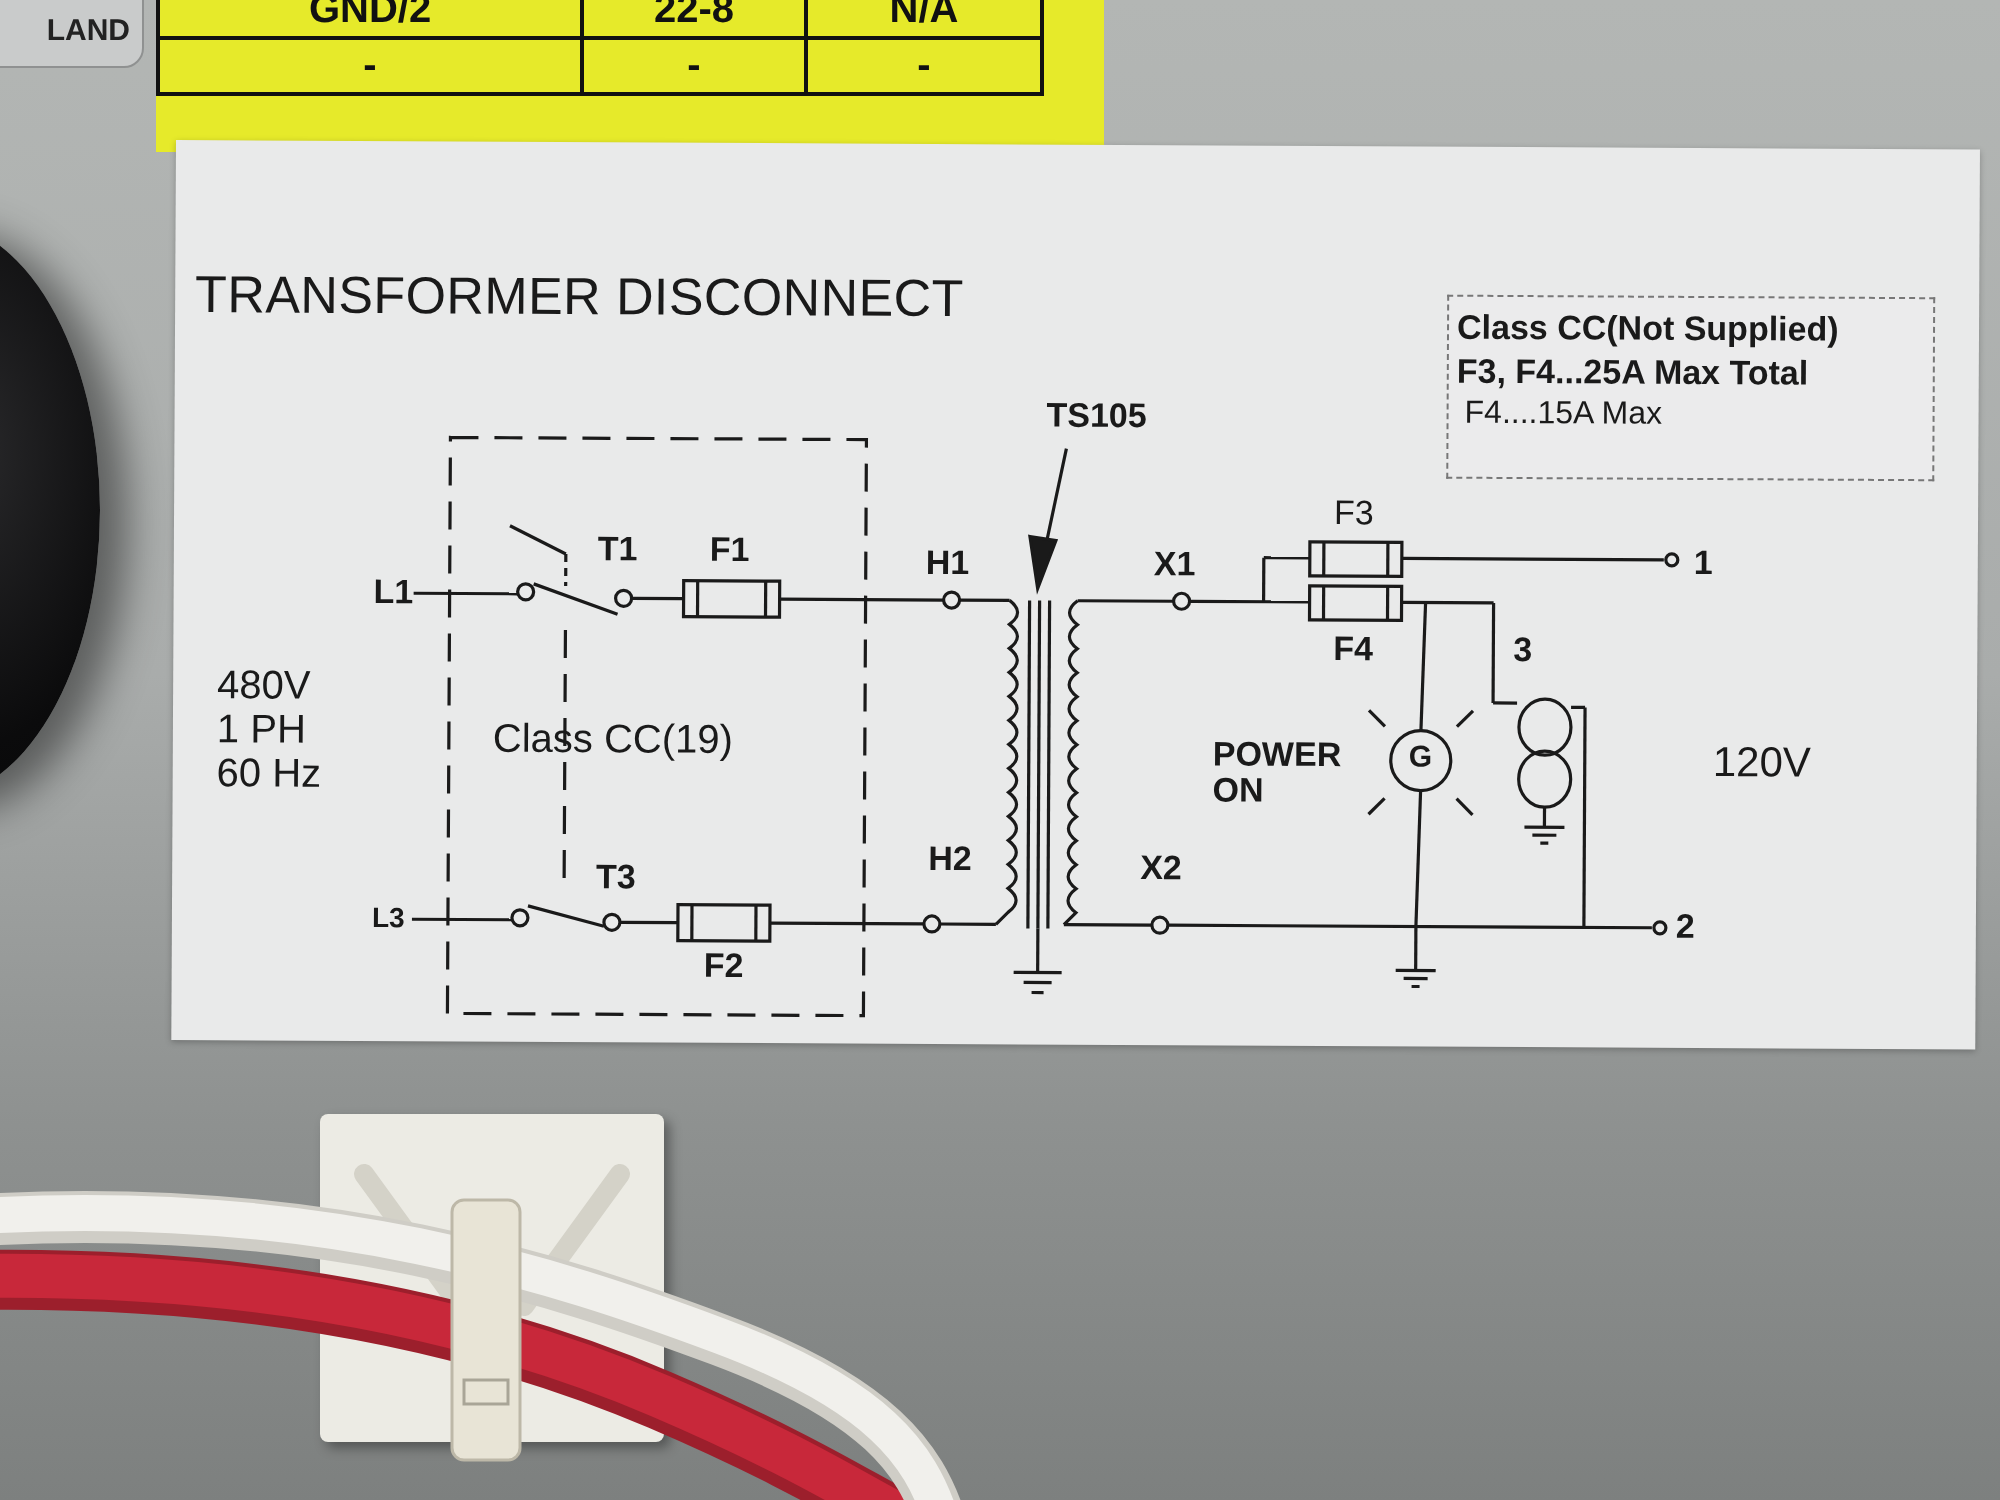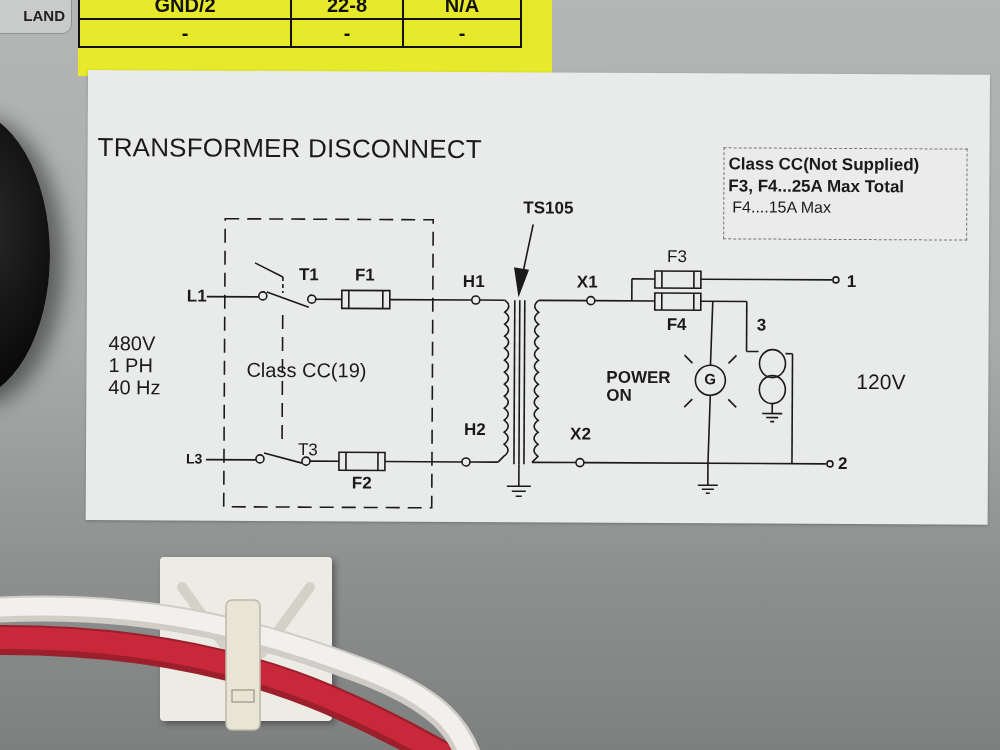--- a/index.html
+++ b/index.html
@@ -158,28 +158,28 @@
     <div class="note" style="margin:6px 0 0 4px">Class CC(Not Supplied)</div>
     <div class="note" style="margin:2px 0 0 4px">F3, F4...25A Max Total</div>
     <div style="margin:2px 0 0 8px;font-size:16px">F4....15A Max</div>
   </div>
 
   <div class="t" style="left:436px;top:126px;font-size:17px;font-weight:bold">TS105</div>
 
   <div class="t" style="left:22px;top:262px;font-size:20px;line-height:22px">
     <div>480V</div>
     <div>1 PH</div>
-    <div>40 Hz</div>
+    <div>60 Hz</div>
   </div>
   <div class="t" style="left:160px;top:288px;font-size:20px">Class CC(19)</div>
 
   <div class="t" style="left:100px;top:216px;font-size:17px;font-weight:bold">L1</div>
   <div class="t" style="left:100px;top:380px;font-size:14px;font-weight:bold">L3</div>
   <div class="t" style="left:212px;top:194px;font-size:17px;font-weight:bold">T1</div>
-  <div class="t" style="left:212px;top:369px;font-size:17px;font-weight:normal">T3</div>
+  <div class="t" style="left:212px;top:358px;font-size:17px;font-weight:bold">T3</div>
   <div class="t" style="left:268px;top:194px;font-size:17px;font-weight:bold">F1</div>
   <div class="t" style="left:266px;top:402px;font-size:17px;font-weight:bold">F2</div>
   <div class="t" style="left:376px;top:200px;font-size:17px;font-weight:bold">H1</div>
   <div class="t" style="left:378px;top:348px;font-size:17px;font-weight:bold">H2</div>
   <div class="t" style="left:490px;top:200px;font-size:17px;font-weight:bold">X1</div>
   <div class="t" style="left:484px;top:352px;font-size:17px;font-weight:bold">X2</div>
   <div class="t" style="left:580px;top:174px;font-size:17px;font-weight:normal">F3</div>
   <div class="t" style="left:580px;top:242px;font-size:17px;font-weight:bold">F4</div>
   <div class="t" style="left:760px;top:198px;font-size:17px;font-weight:bold">1</div>
   <div class="t" style="left:670px;top:242px;font-size:17px;font-weight:bold">3</div>

